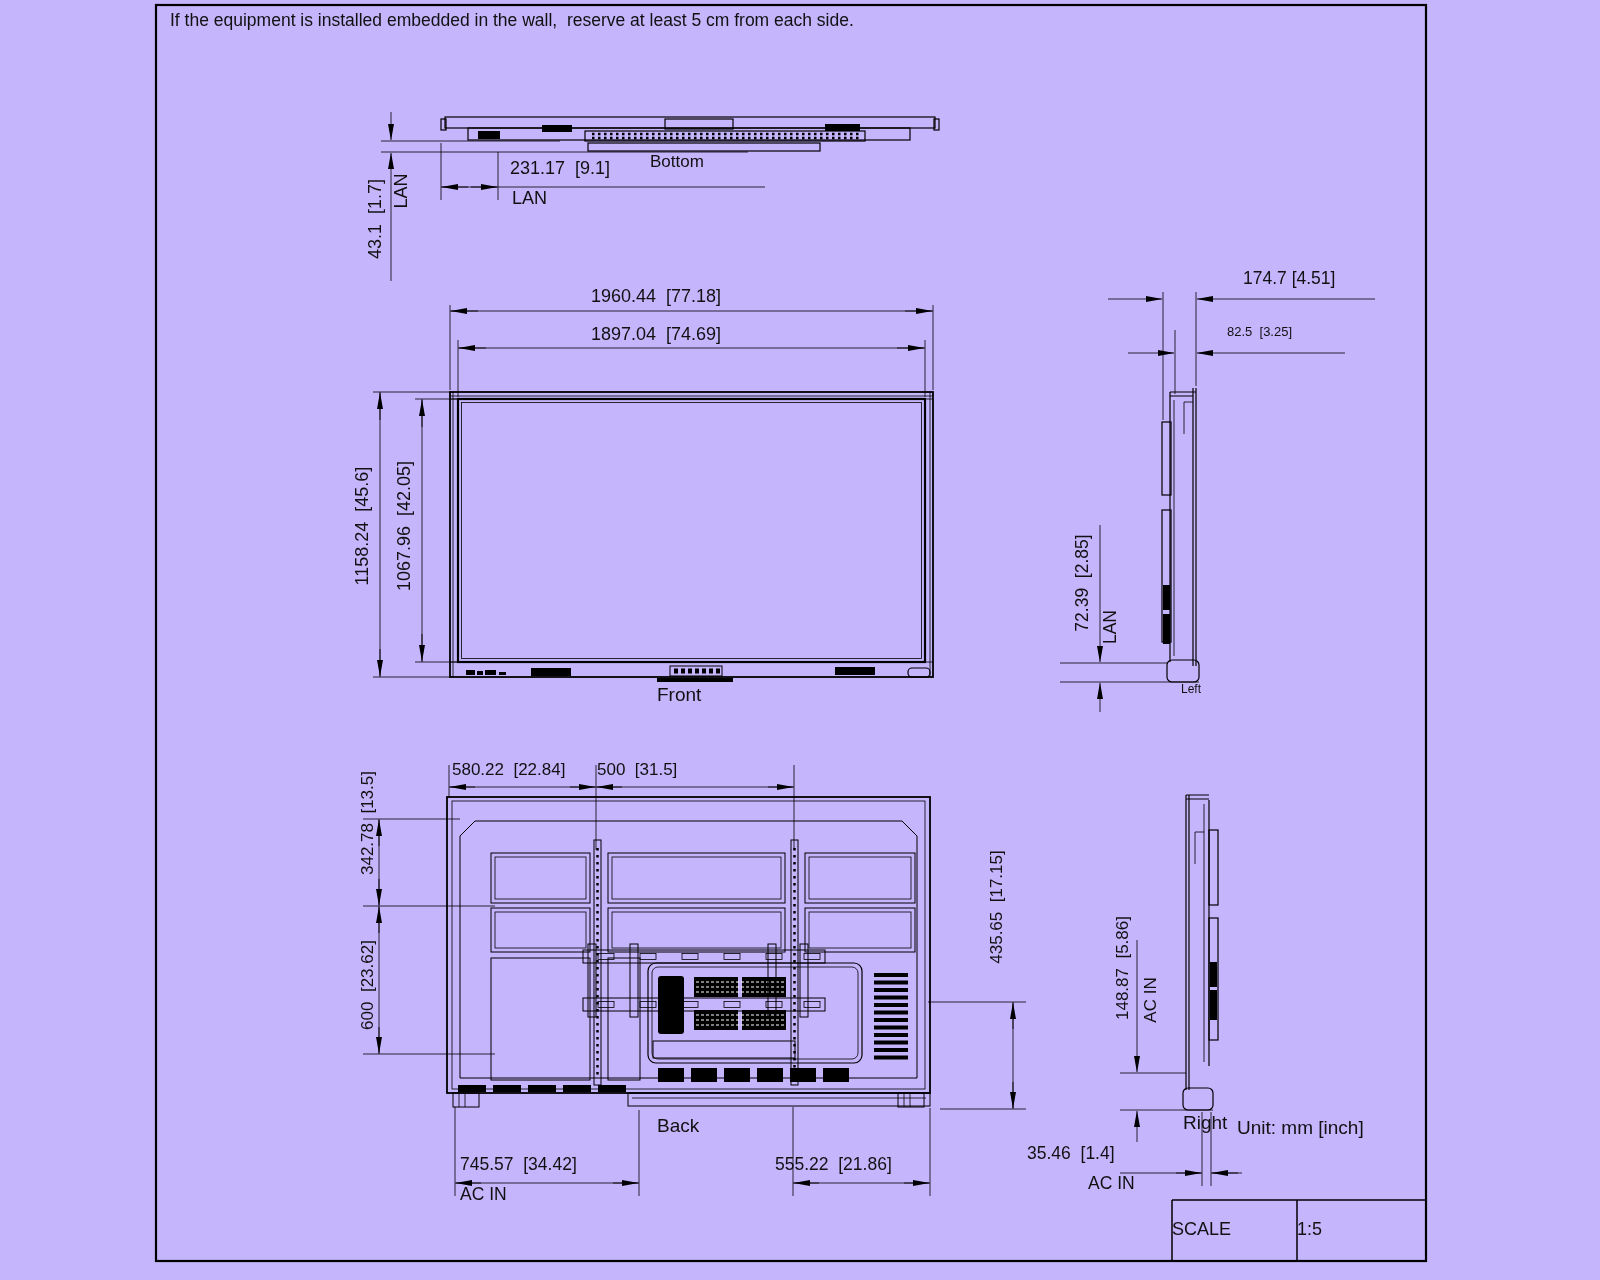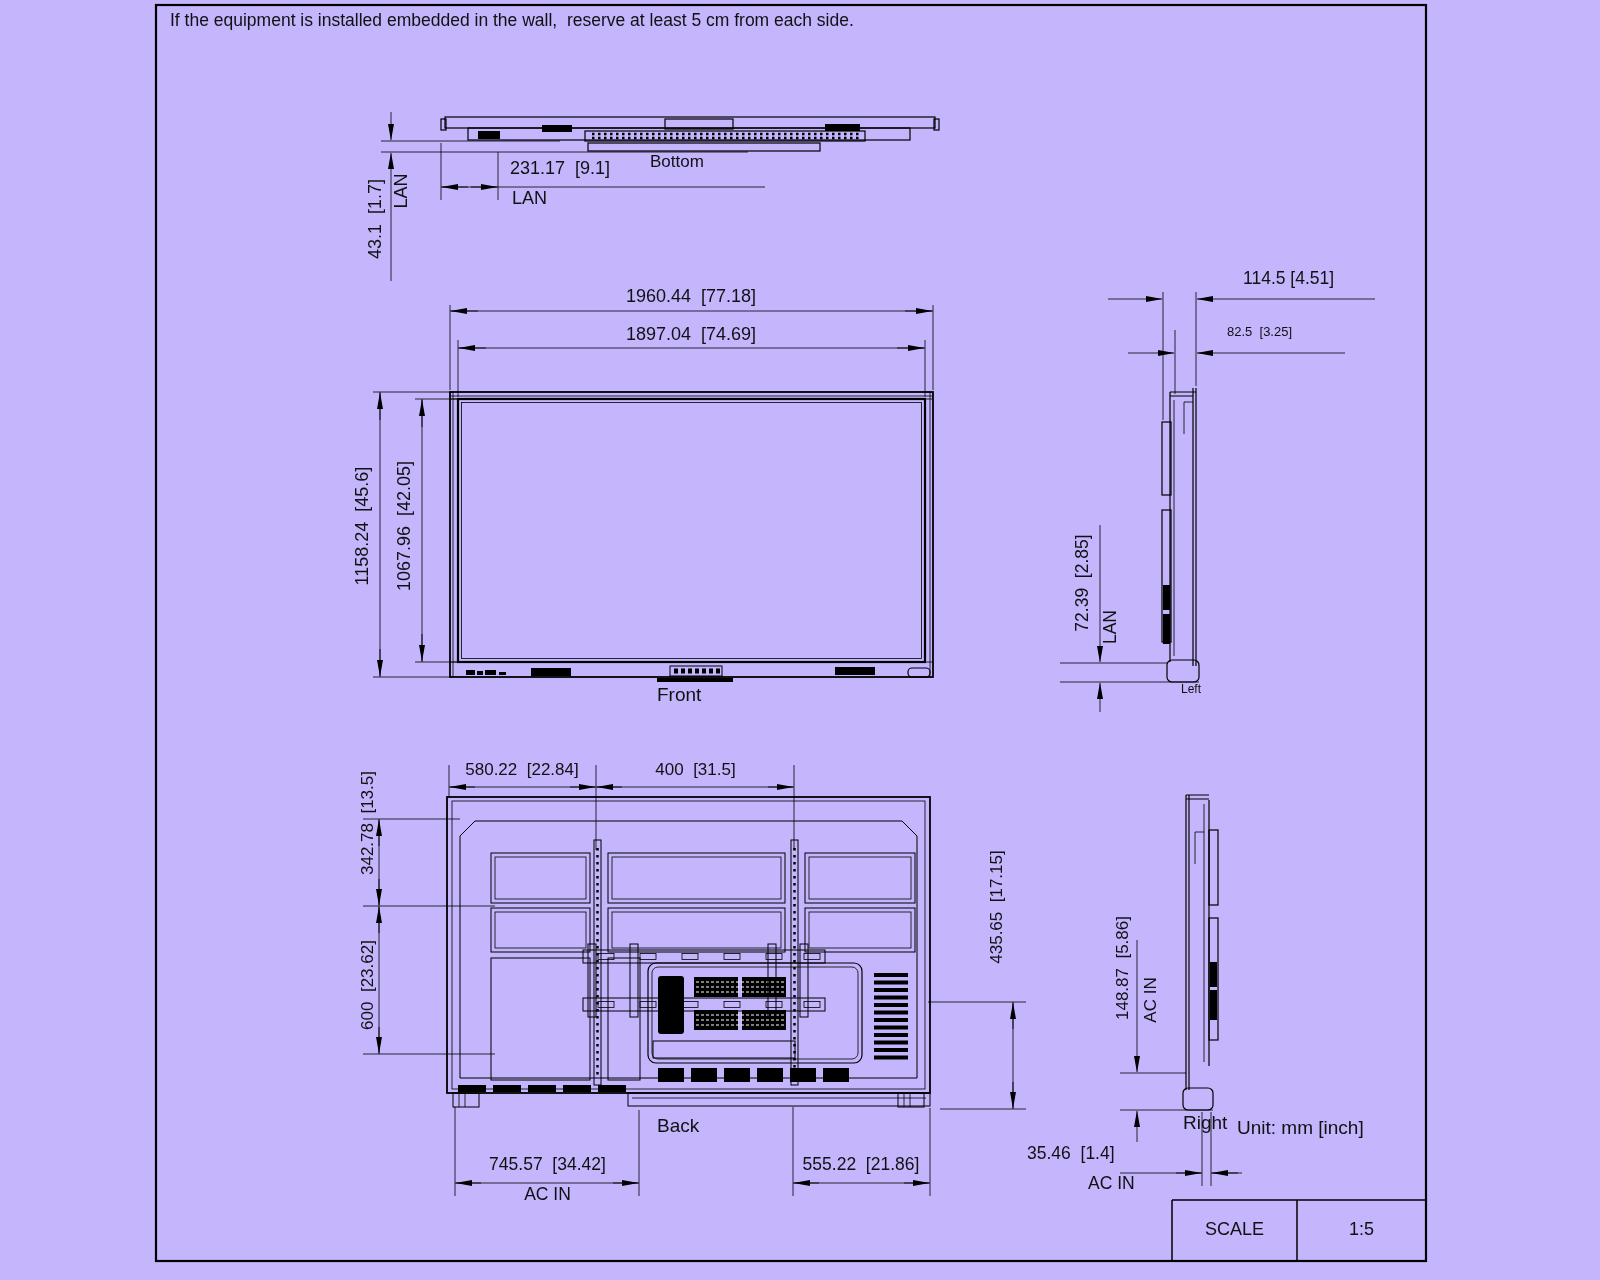--- a/index.html
+++ b/index.html
@@ -1,20 +1,20 @@
 <!DOCTYPE html>
 <html><head>
 <meta charset="utf-8">
 <style>
   html,body{margin:0;padding:0;background:#fff;}
   #page{position:relative;width:1600px;height:1280px;background:#c4b5fd;
         font-family:"Liberation Sans",sans-serif;overflow:hidden;}
   svg{position:absolute;left:0;top:0;}
   .lbl{position:absolute;color:#111;white-space:pre;line-height:1.15;}
-  .ctr{text-align:center;}
+  .ctr{text-align:left;}
   .rot{transform:rotate(-90deg);transform-origin:center;text-align:center;height:22px;}
   .s07{stroke:#000;stroke-width:0.8;fill:none;}
   .s1{stroke:#000;stroke-width:1;fill:none;}
   .s12{stroke:#000;stroke-width:1.2;fill:none;}
   .s15{stroke:#000;stroke-width:1.5;fill:none;}
   .s18{stroke:#000;stroke-width:1.8;fill:none;}
   .s22{stroke:#000;stroke-width:2.2;fill:none;}
 </style>
 </head>
 <body>
@@ -270,28 +270,28 @@
 <div class="lbl" style="left:650px;top:152px;font-size:17px">Bottom</div>
 <div class="lbl rot" style="left:331px;top:208px;width:90px;font-size:18px">43.1  [1.7]</div>
 <div class="lbl rot" style="left:382px;top:180px;width:40px;font-size:18px">LAN</div>
 
 <div class="lbl ctr" style="left:591px;top:286px;width:200px;font-size:18px">1960.44  [77.18]</div>
 <div class="lbl ctr" style="left:591px;top:324px;width:200px;font-size:18px">1897.04  [74.69]</div>
 <div class="lbl rot" style="left:295px;top:515px;width:135px;font-size:18px">1158.24  [45.6]</div>
 <div class="lbl rot" style="left:330px;top:515px;width:150px;font-size:18px">1067.96  [42.05]</div>
 <div class="lbl" style="left:657px;top:684px;font-size:19px">Front</div>
 
-<div class="lbl" style="left:1243px;top:268px;font-size:17.5px">114.5 [4.51]</div>
+<div class="lbl" style="left:1243px;top:268px;font-size:17.5px">174.7 [4.51]</div>
 <div class="lbl" style="left:1227px;top:325px;font-size:13px">82.5  [3.25]</div>
 <div class="lbl rot" style="left:1025px;top:572px;width:115px;font-size:17.5px">72.39  [2.85]</div>
 <div class="lbl rot" style="left:1091px;top:616px;width:40px;font-size:17.5px">LAN</div>
 <div class="lbl" style="left:1181px;top:683px;font-size:12px">Left</div>
 
 <div class="lbl ctr" style="left:452px;top:760px;width:140px;font-size:17px">580.22  [22.84]</div>
-<div class="lbl ctr" style="left:597px;top:760px;width:197px;font-size:17px">400  [31.5]</div>
+<div class="lbl ctr" style="left:597px;top:760px;width:197px;font-size:17px">500  [31.5]</div>
 <div class="lbl rot" style="left:309px;top:812px;width:120px;font-size:17px">342.78  [13.5]</div>
 <div class="lbl rot" style="left:316px;top:974px;width:105px;font-size:17px">600  [23.62]</div>
 <div class="lbl rot" style="left:935px;top:896px;width:125px;font-size:17px">435.65  [17.15]</div>
 <div class="lbl" style="left:657px;top:1115px;font-size:19px">Back</div>
 <div class="lbl ctr" style="left:460px;top:1154px;width:175px;font-size:17.5px">745.57  [34.42]</div>
 <div class="lbl ctr" style="left:460px;top:1184px;width:175px;font-size:17.5px">AC IN</div>
 <div class="lbl ctr" style="left:775px;top:1154px;width:172px;font-size:17.5px">555.22  [21.86]</div>
 
 <div class="lbl rot" style="left:1061px;top:957px;width:125px;font-size:17px">148.87  [5.86]</div>
 <div class="lbl rot" style="left:1128px;top:989px;width:48px;font-size:17px">AC IN</div>

